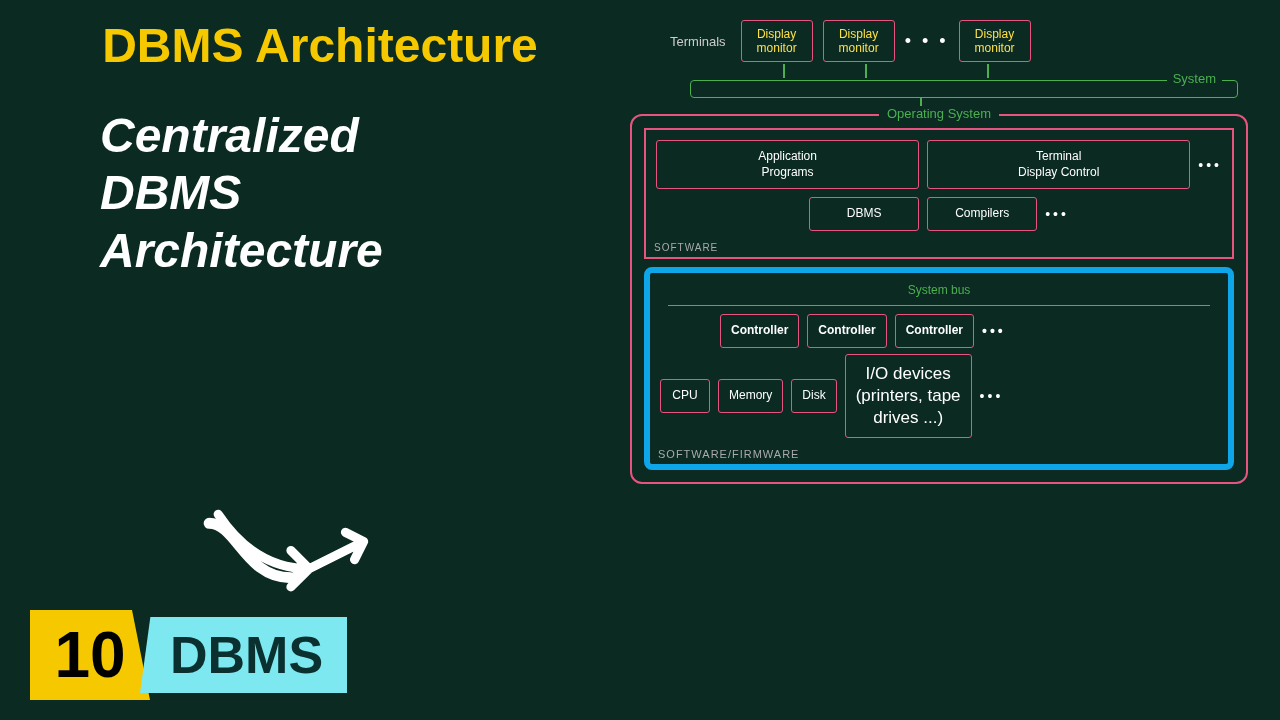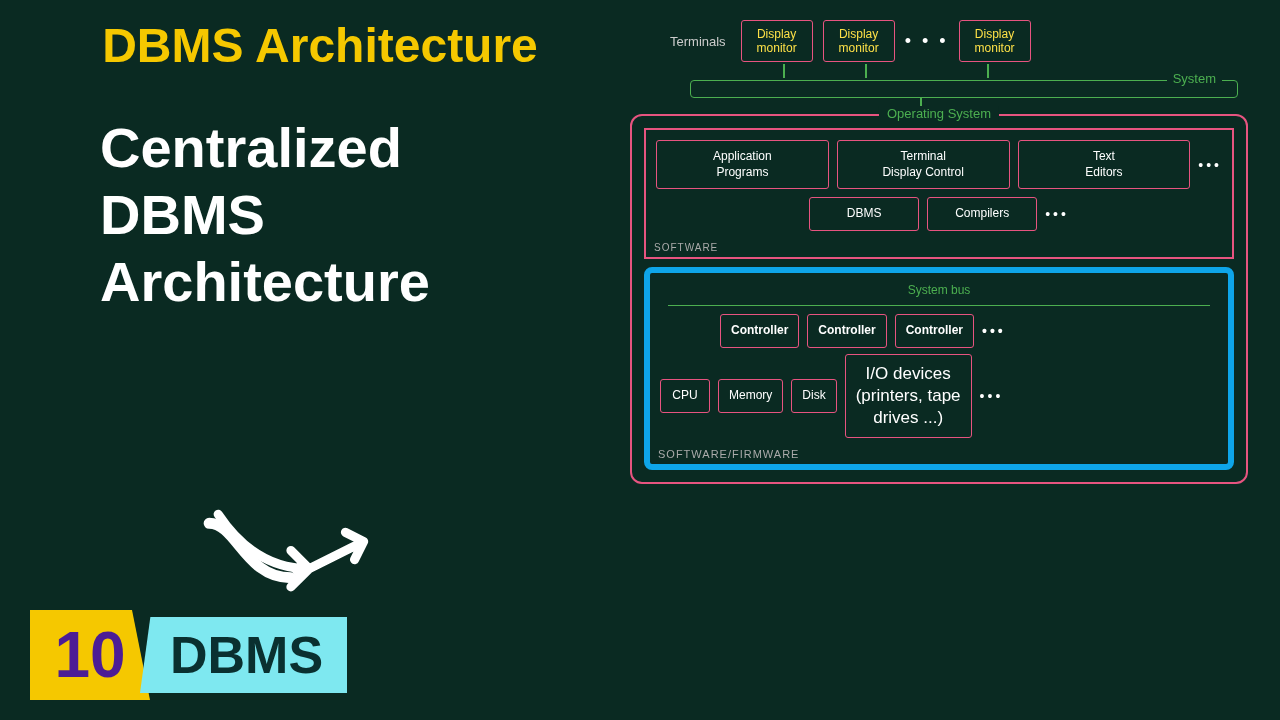--- a/index.html
+++ b/index.html
@@ -29,27 +29,28 @@
       font-size: 48px;
       font-weight: 900;
       color: #f5c800;
       line-height: 1.1;
       text-align: center;
       width: 100%;
       margin-bottom: 10px;
     }
 
     .subtitle {
-      font-size: 56px;
+      font-size: 48px;
       font-weight: 700;
       color: #ffffff;
       line-height: 1.2;
       text-align: left;
       padding-left: 60px;
-      margin-top: 31px;
+      margin-top: 24px;
+      font-style: italic;
     }
 
     .arrow-container {
       position: absolute;
       bottom: 120px;
       left: 200px;
     }
 
     .arrow {
       width: 200px;
@@ -60,21 +61,21 @@
     .badge-container {
       position: absolute;
       bottom: 20px;
       left: 30px;
       display: flex;
       align-items: center;
     }
 
     .badge-number {
       background-color: #f5c800;
-      color: #4c1d95;
+      color: #000000;
       font-size: 64px;
       font-weight: 900;
       padding: 8px 20px;
       clip-path: polygon(0 0, 85% 0, 100% 100%, 0 100%);
       min-width: 120px;
       text-align: center;
     }
 
     .badge-dbms {
       background-color: #7ee8f0;
@@ -302,21 +303,20 @@
 
     <div style="margin-left:310px; width:1.5px; height:16px; background:#4caf50;"></div>
 
     <div class="computer-box">
       <span class="os-label">Operating System</span>
 
       <div class="software-box">
         <div class="software-top-row">
           <div class="sw-box">Application<br>Programs</div>
           <div class="sw-box">Terminal<br>Display Control</div>
-          <div class="sw-box">Text<br>Editors</div>
           <span class="dots" style="font-size:14px;">•••</span>
         </div>
         <div class="software-bottom-row">
           <div class="sw-box" style="min-width:90px; max-width:110px;">DBMS</div>
           <div class="sw-box" style="min-width:90px; max-width:110px;">Compilers</div>
           <span class="dots" style="font-size:14px;">•••</span>
         </div>
         <span class="software-label">SOFTWARE</span>
       </div>
 

